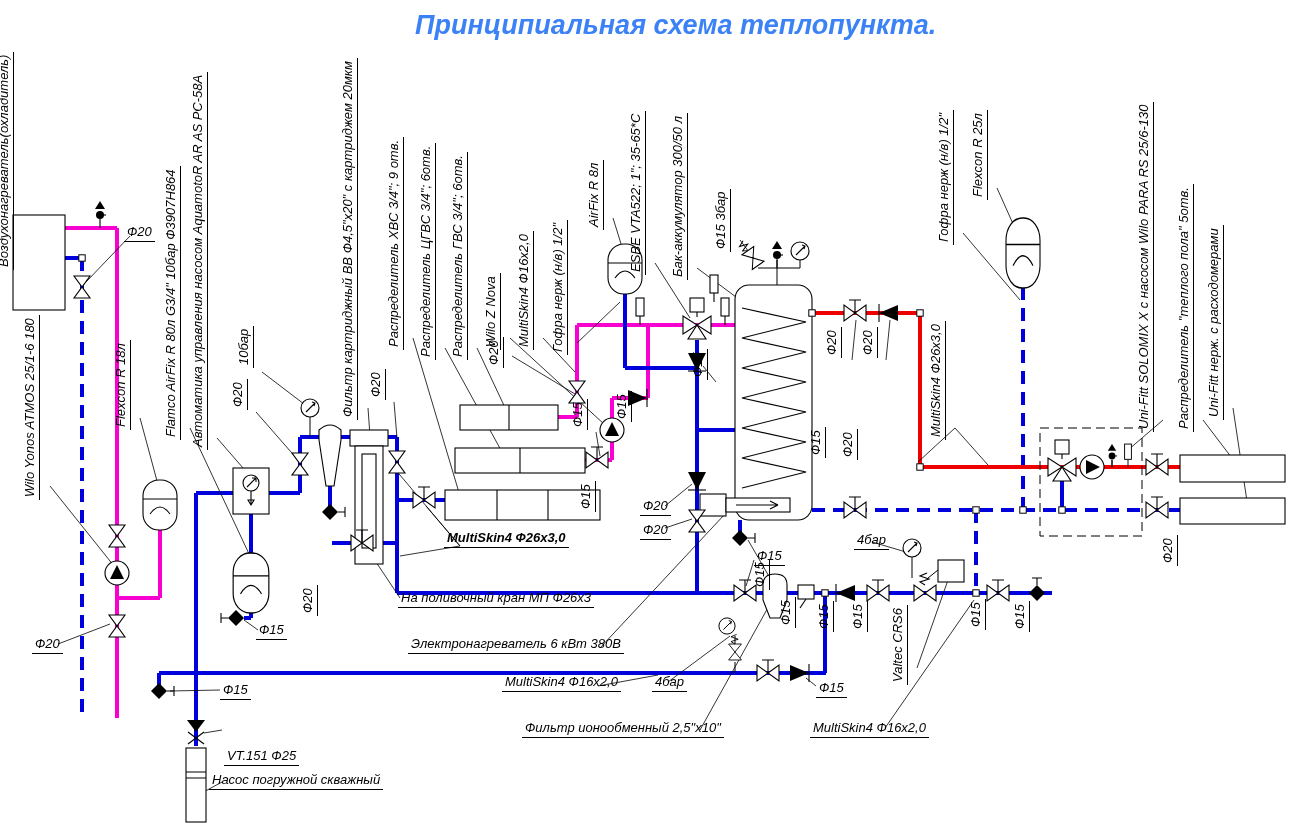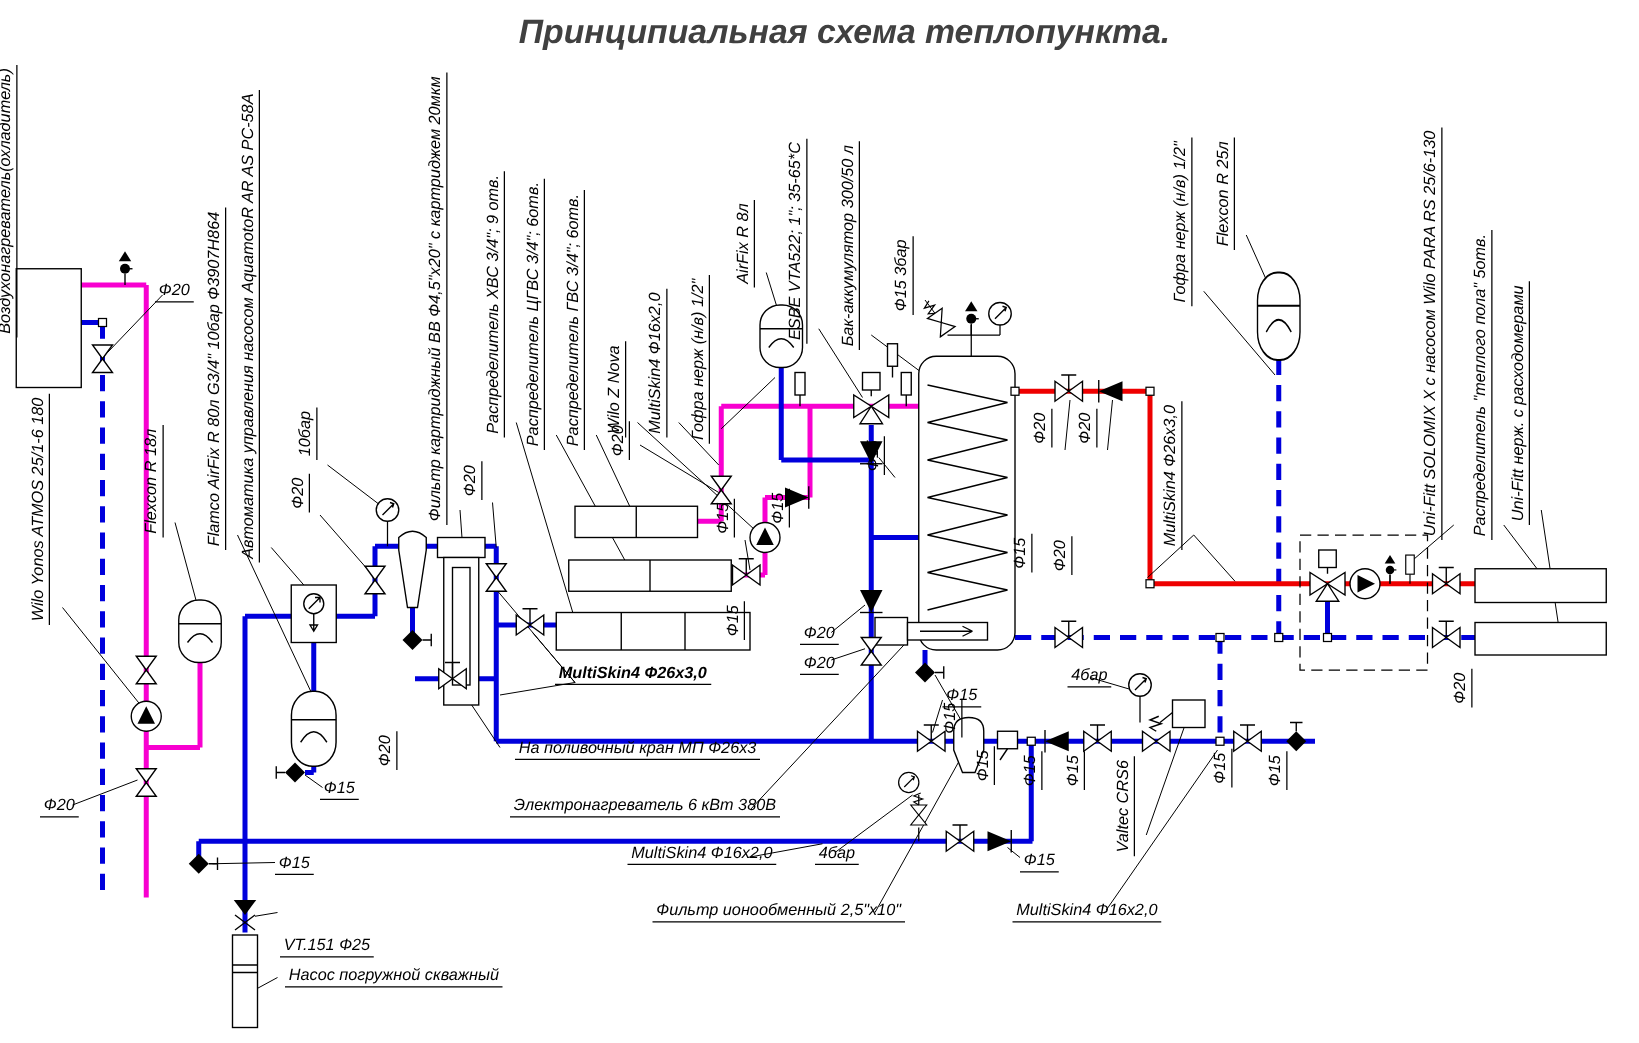--- a/index.html
+++ b/index.html
@@ -15,21 +15,21 @@
   #leaders path{stroke:#000;stroke-width:.8;fill:none}
   #symbols{stroke:#000;fill:none;stroke-width:1.1}
   .wf{fill:#fff}
   .bf{fill:#000;stroke:none}
   #labels{position:absolute;left:0;top:0;width:100%;height:100%;}
   .lbl{position:absolute;font:italic 13px "Liberation Sans",sans-serif;color:#000;
        white-space:nowrap;border-bottom:1px solid #000;padding:0 3px 1px 3px;line-height:16px;}
   .rot{transform-origin:0 100%;transform:rotate(-90deg);}
   .bold{font-weight:bold;}
   .title{position:absolute;left:415px;top:10px;font:italic bold 27px "Liberation Sans",sans-serif;
-         color:#404040;white-space:nowrap;}
+         color:#3b82f6;white-space:nowrap;}
 </style>
 </head>
 <body>
 
 <div id="frame" style="--hot: #f800d0; --cold: #0000dc; --heat: #ee0000; --bg: #ffffff;">
   <div class="title">Принципиальная схема теплопункта.</div>
 
   <svg width="1311" height="834" viewBox="0 0 1311 834">
     <defs>
       <g id="gv">
@@ -281,26 +281,26 @@
       <div class="lbl rot" style="left: 708px; top: 362px;">Ф15</div>
       <div class="lbl rot" style="left: 632px; top: 404px;">Ф15</div>
       <div class="lbl" style="left: 640px; top: 498px;">Ф20</div>
       <div class="lbl" style="left: 640px; top: 522px;">Ф20</div>
       <div class="lbl rot" style="left: 842px; top: 340px;">Ф20</div>
       <div class="lbl rot" style="left: 878px; top: 340px;">Ф20</div>
       <div class="lbl rot" style="left: 826px; top: 440px;">Ф15</div>
       <div class="lbl rot" style="left: 858px; top: 442px;">Ф20</div>
       <div class="lbl" style="left: 220px; top: 682px;">Ф15</div>
       <div class="lbl" style="left: 224px; top: 748px;">VT.151 Ф25</div>
-      <div class="lbl" style="left: 228px; top: 772px;">Насос погружной скважный</div>
+      <div class="lbl" style="left: 209px; top: 772px;">Насос погружной скважный</div>
       <div class="lbl" style="left: 32px; top: 636px;">Ф20</div>
       <div class="lbl" style="left: 256px; top: 622px;">Ф15</div>
       <div class="lbl rot" style="left: 318px; top: 598px;">Ф20</div>
       <div class="lbl bold" style="left: 444px; top: 530px;">MultiSkin4   Ф26x3,0</div>
-      <div class="lbl" style="left: 412px; top: 590px; text-align: right;">На поливочный кран МП Ф26x3</div>
+      <div class="lbl" style="left: 398px; top: 590px; text-align: right;">На поливочный кран МП Ф26x3</div>
       <div class="lbl" style="left: 408px; top: 636px;">Электронагреватель 6 кВт 380В</div>
       <div class="lbl" style="left: 502px; top: 674px;">MultiSkin4   Ф16x2,0</div>
       <div class="lbl" style="left: 652px; top: 674px;">4бар</div>
       <div class="lbl" style="left: 522px; top: 720px;">Фильтр ионообменный 2,5"x10"</div>
       <div class="lbl" style="left: 810px; top: 720px;">MultiSkin4   Ф16x2,0</div>
       <div class="lbl" style="left: 754px; top: 548px;">Ф15</div>
       <div class="lbl rot" style="left: 796px; top: 610px;">Ф15</div>
       <div class="lbl rot" style="left: 834px; top: 614px;">Ф15</div>
       <div class="lbl rot" style="left: 868px; top: 614px;">Ф15</div>
       <div class="lbl" style="left: 854px; top: 532px;">4бар</div>

